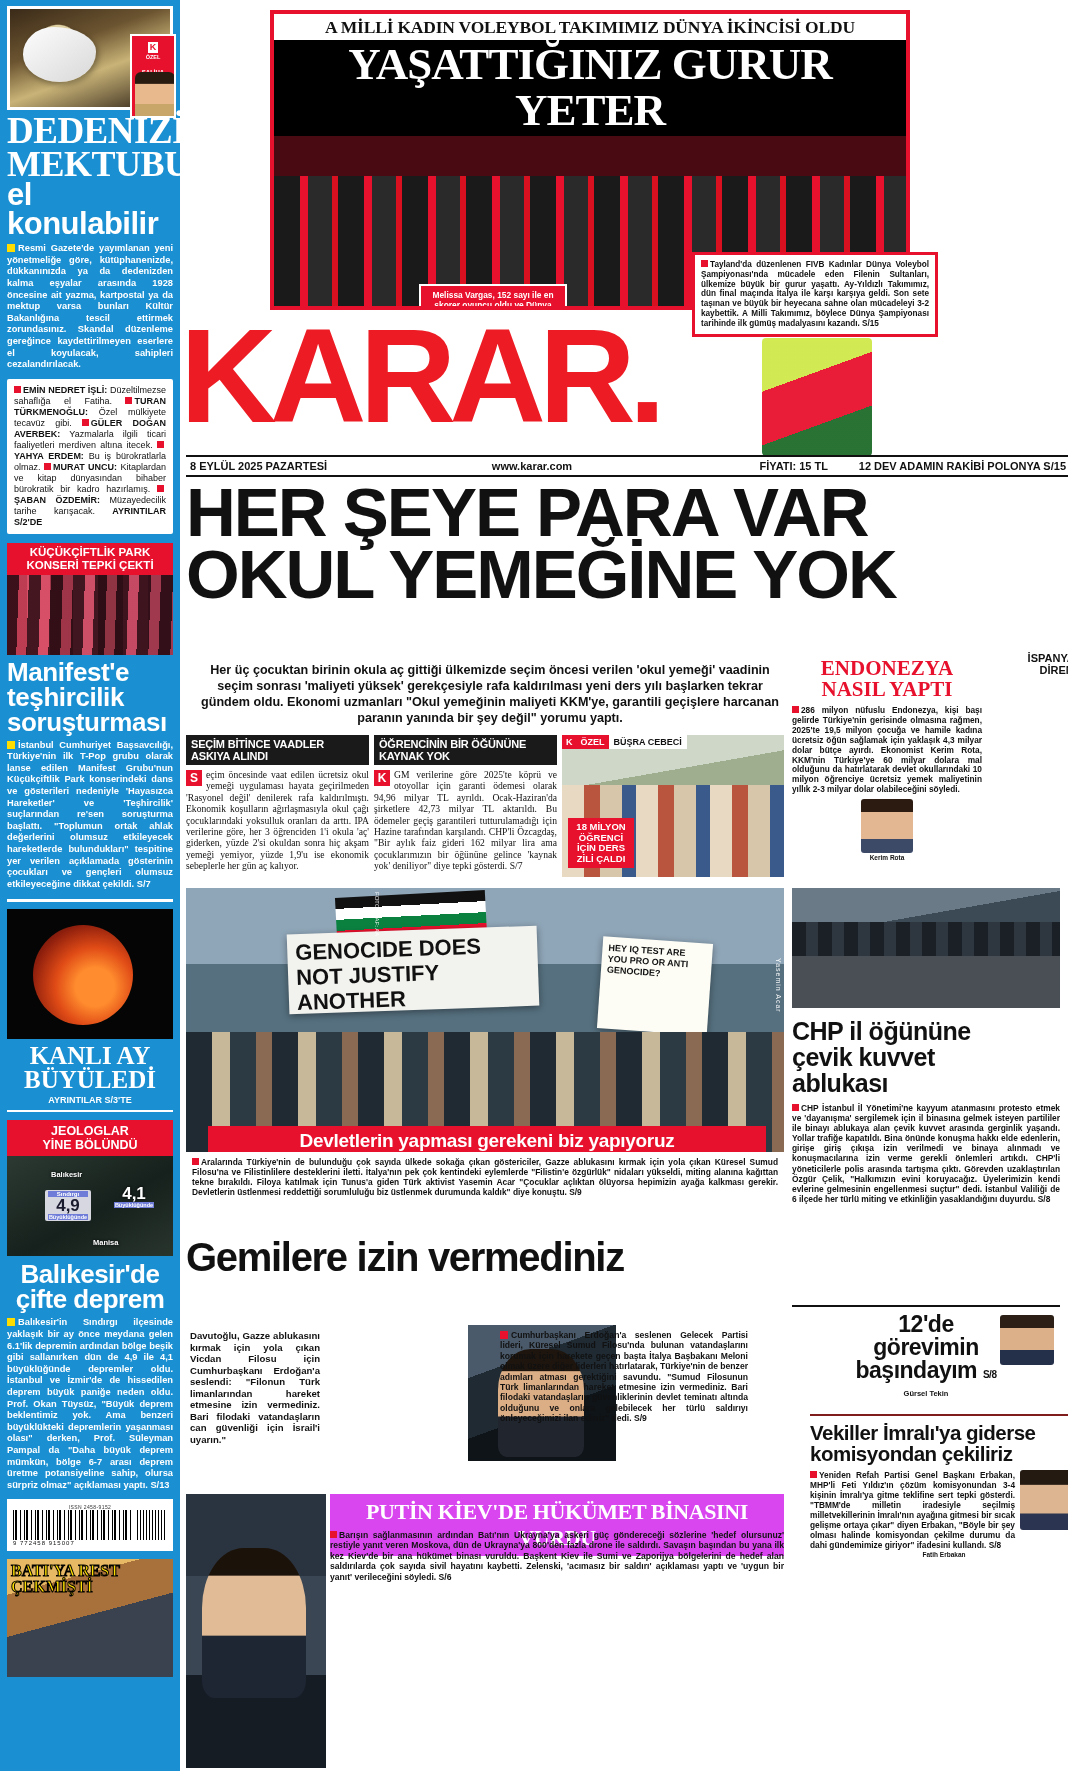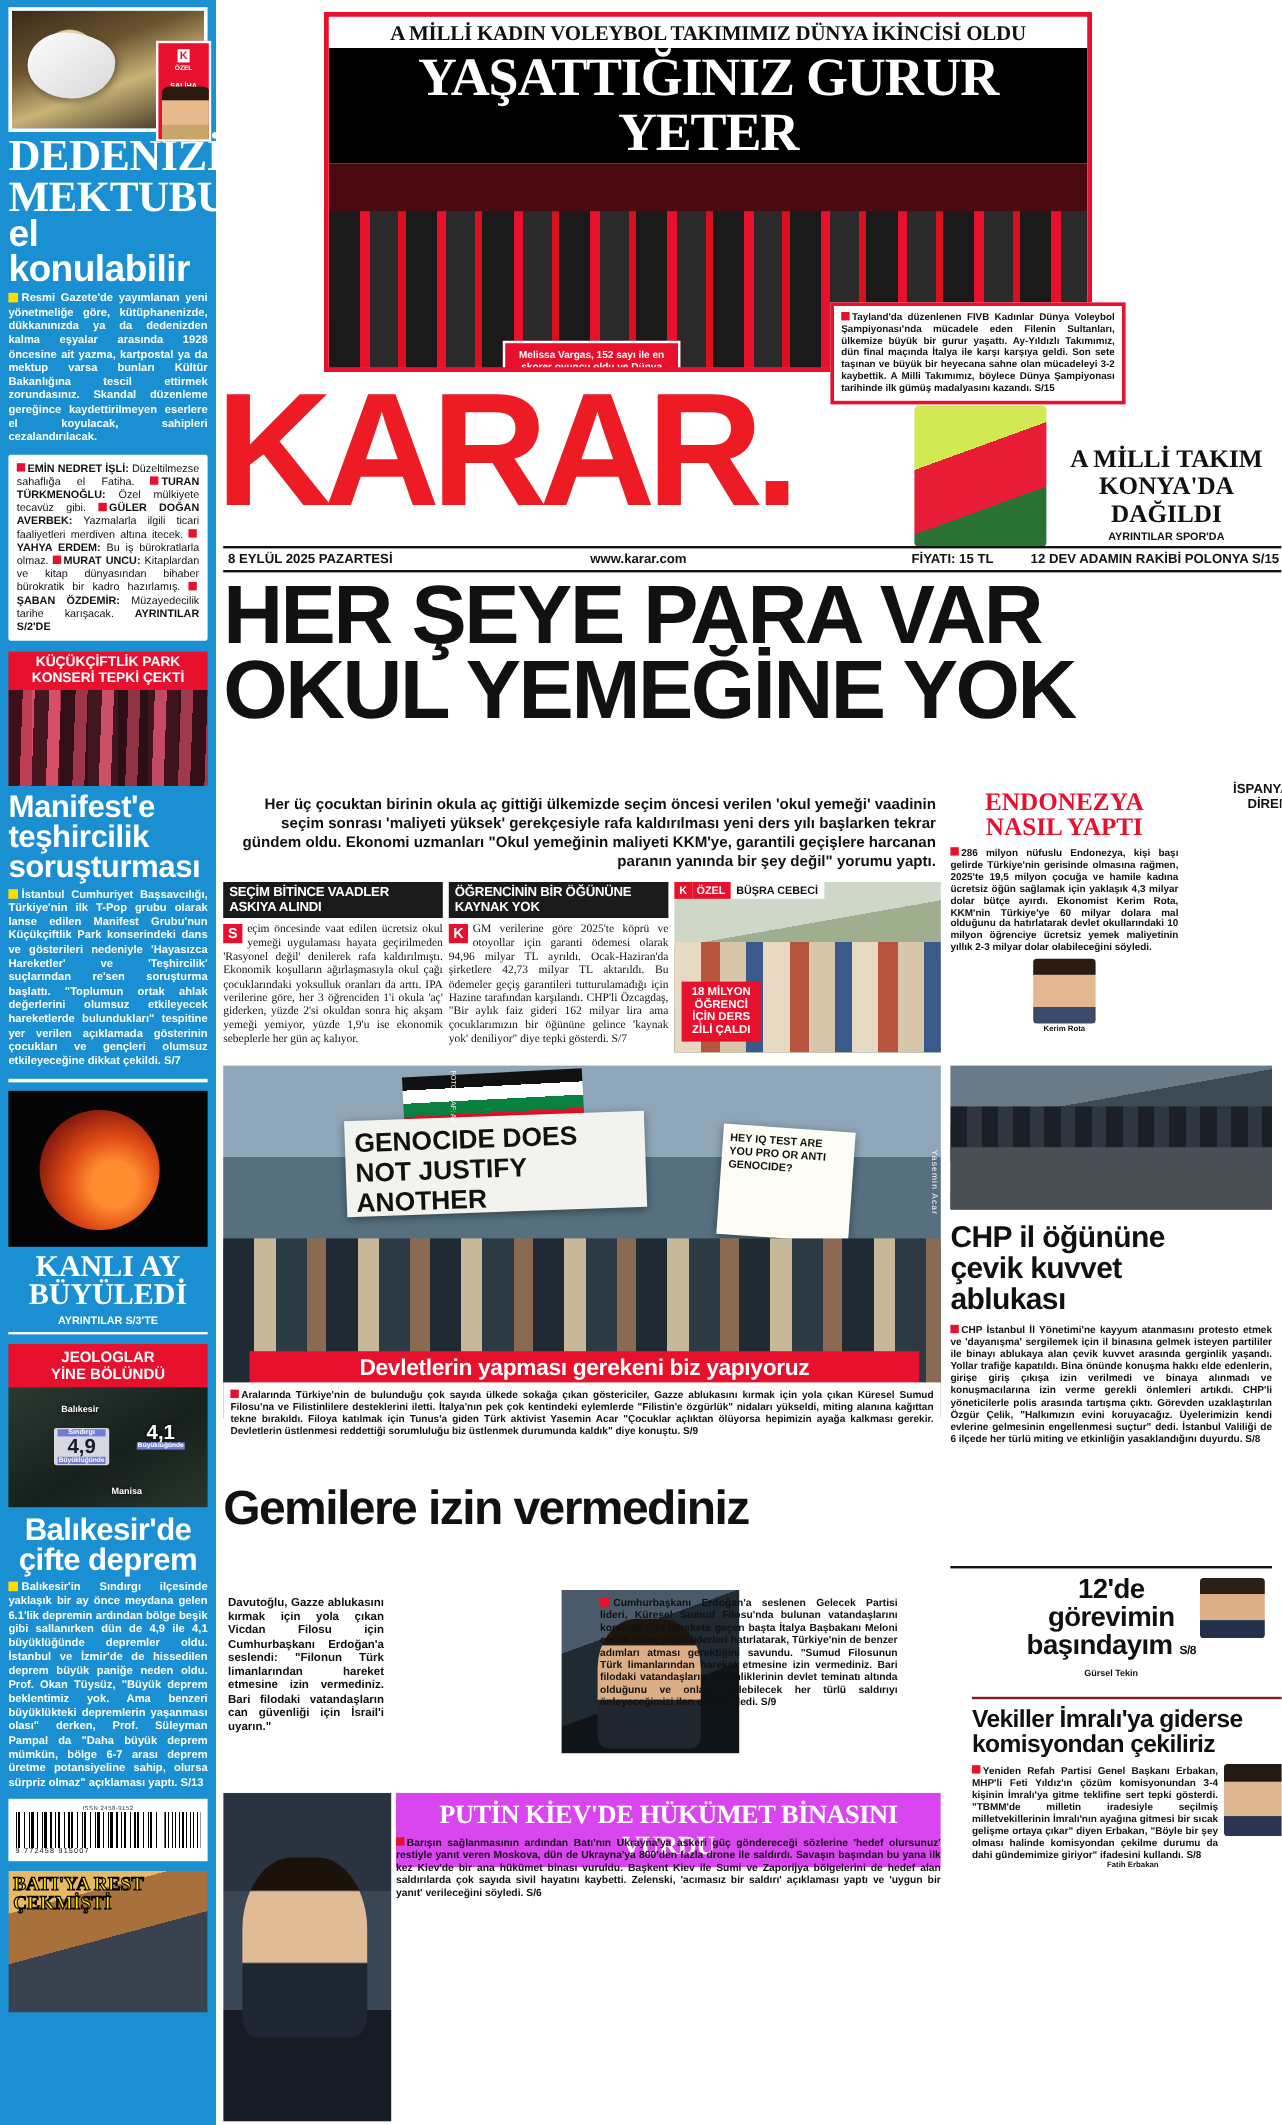--- a/index.html
+++ b/index.html
@@ -190,21 +190,21 @@
   
   .mainhead{
     position:absolute; left:186px; top:482px; width:800px;
     font-weight:900; color:#111; font-size:69px; line-height:62px;
     letter-spacing:-2px; font-family:"Liberation Sans", sans-serif;
   }
   .mainhead .l2{ display:block; }
 
   .mainspot{
     position:absolute; left:200px; top:662px; width:580px;
-    font-size:12.6px; line-height:16px; font-weight:700; text-align:right; color:#111;
+    font-size:12.6px; line-height:16px; font-weight:700; text-align:center; color:#111;
   }
 
   
   .endo{
     position:absolute; left:792px; top:658px; width:190px;
   }
   .endo .t{
     color:#e8112d; font-weight:900; font-size:21px; line-height:21px; text-align:center;
     font-family:"Liberation Serif", serif;
   }
@@ -525,26 +525,20 @@
     <span class="qsq"></span><span>Tayland'da düzenlenen FIVB Kadınlar Dünya Voleybol Şampiyonası'nda mücadele eden Filenin Sultanları, ülkemize büyük bir gurur yaşattı. Ay-Yıldızlı Takımımız, dün final maçında İtalya ile karşı karşıya geldi. Son sete taşınan ve büyük bir heyecana sahne olan mücadeleyi 3-2 kaybettik. A Milli Takımımız, böylece Dünya Şampiyonası tarihinde ilk gümüş madalyasını kazandı.</span>
     <span class="pg">S/15</span>
   </div>
 
   <div class="masthead">
     <div class="karar"><span>KARAR</span><span class="dot">.</span></div>
     <div class="footballer"></div>
     <div class="ispanya">
       <div class="a">İSPANYA'YA KARŞI DİRENEMEDİK</div>
     </div>
-    <div class="sportcol" style="top:54px;">
-      <div class="sp2">A MİLLİ TAKIM</div>
-      <div class="sp2">KONYA'DA</div>
-      <div class="sp2">DAĞILDI</div>
-      <div class="sp3">AYRINTILAR SPOR'DA</div>
-    </div>
   </div>
 
   <div class="inforow">
     <div class="date">8 EYLÜL 2025 PAZARTESİ</div>
     <div class="site">www.karar.com</div>
     <div class="price">FİYATI: 15 TL</div>
     <div class="sportline">12 DEV ADAMIN RAKİBİ POLONYA S/15</div>
   </div>
 
   <div class="mainhead">

